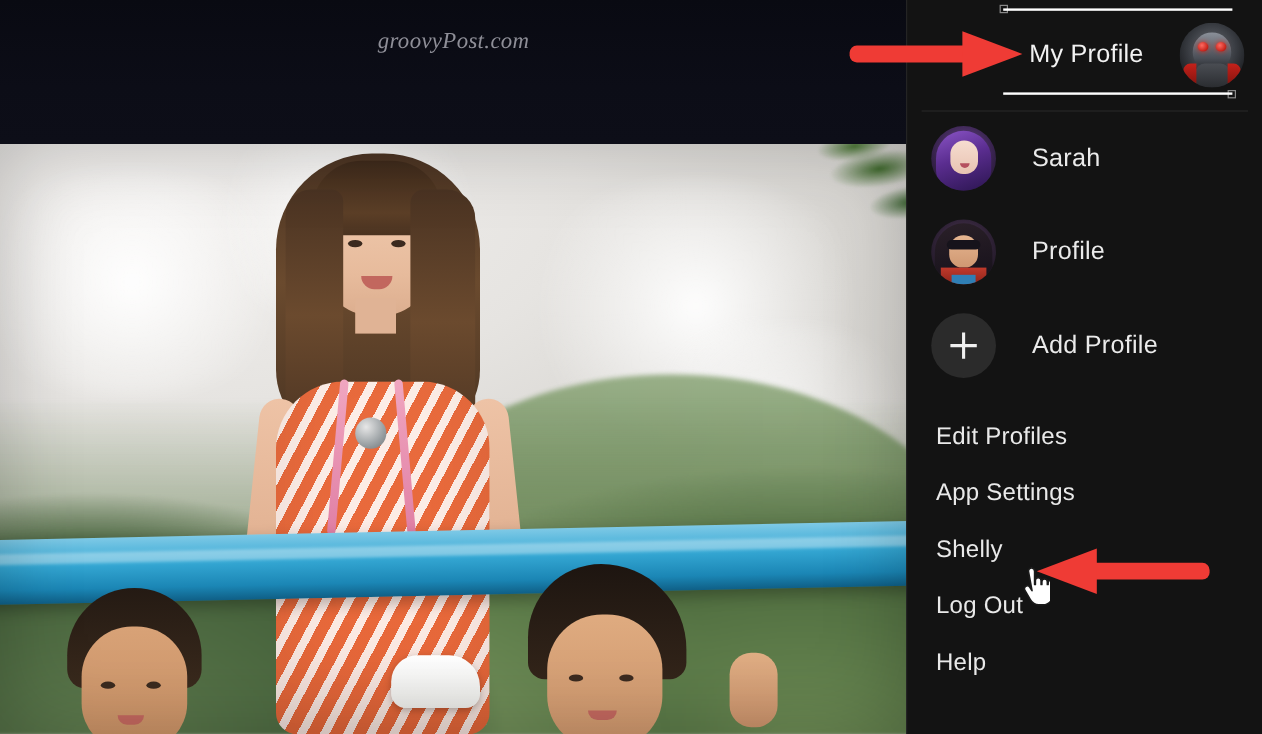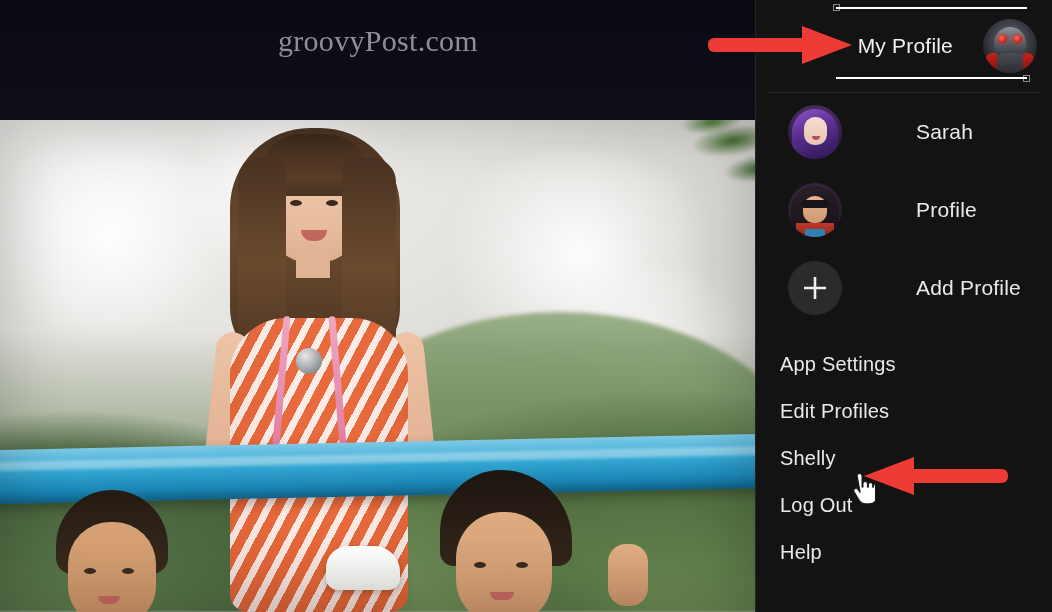--- a/index.html
+++ b/index.html
@@ -31,24 +31,25 @@
     left: 0; top: 0;
     width: 756px; height: 120px;
     background: linear-gradient(180deg, #090a12 0%, #0c0d17 60%, #0d0e18 100%);
   }
   #watermark {
     position: absolute;
     left: 0; top: 24px;
     width: 756px;
     text-align: center;
     font-family: "Liberation Serif", serif;
-    font-size: 30px;
+    font-size: 19px;
     letter-spacing: .3px;
     color: #9a9aa3;
     opacity: .92;
+    font-style: italic;
   }
 
   
   #hero {
     position: absolute;
     left: 0; top: 120px;
     width: 756px; height: 492px;
     overflow: hidden;
     background:
       radial-gradient(120% 90% at 18% 10%, #f2f0ee 0%, #e6e4e1 38%, #d9d7d3 62%, #cfcdc8 100%);
@@ -364,22 +365,21 @@
   #profile-divider {
     height: 1px;
     background: #272727;
     margin: 0 12px 0 12px;
   }
 
   .profile-item {
     height: 78px;
     display: flex;
     align-items: center;
-    padding-left: 32px;
-    gap: 44px;
+    padding-left: 20px;
   }
   .profile-item .name {
     color: #eaeaea;
     font-size: 21px;
     margin-left: 30px;
     letter-spacing: .2px;
   }
 
   .menu-list { padding-top: 14px; }
   .menu-item {
@@ -511,24 +511,24 @@
       <div class="avatar" id="avatar-add">
         <svg width="30" height="30" viewBox="0 0 30 30" aria-hidden="true">
           <path d="M15 4 V26 M4 15 H26" stroke="#f0f0f0" stroke-width="2.6" stroke-linecap="butt"></path>
         </svg>
       </div>
       <span class="name">Add Profile</span>
     </div>
 
     <div class="menu-list">
       <div class="menu-item">
+        <span>Edit Profiles</span>
+      </div>
+      <div class="menu-item">
         <span>App Settings</span>
-      </div>
-      <div class="menu-item">
-        <span>Edit Profiles</span>
       </div>
       <div class="menu-item">
         <span>Shelly</span>
       </div>
       <div class="menu-item">
         <span>Log Out</span>
       </div>
       <div class="menu-item">
         <span>Help</span>
       </div>

